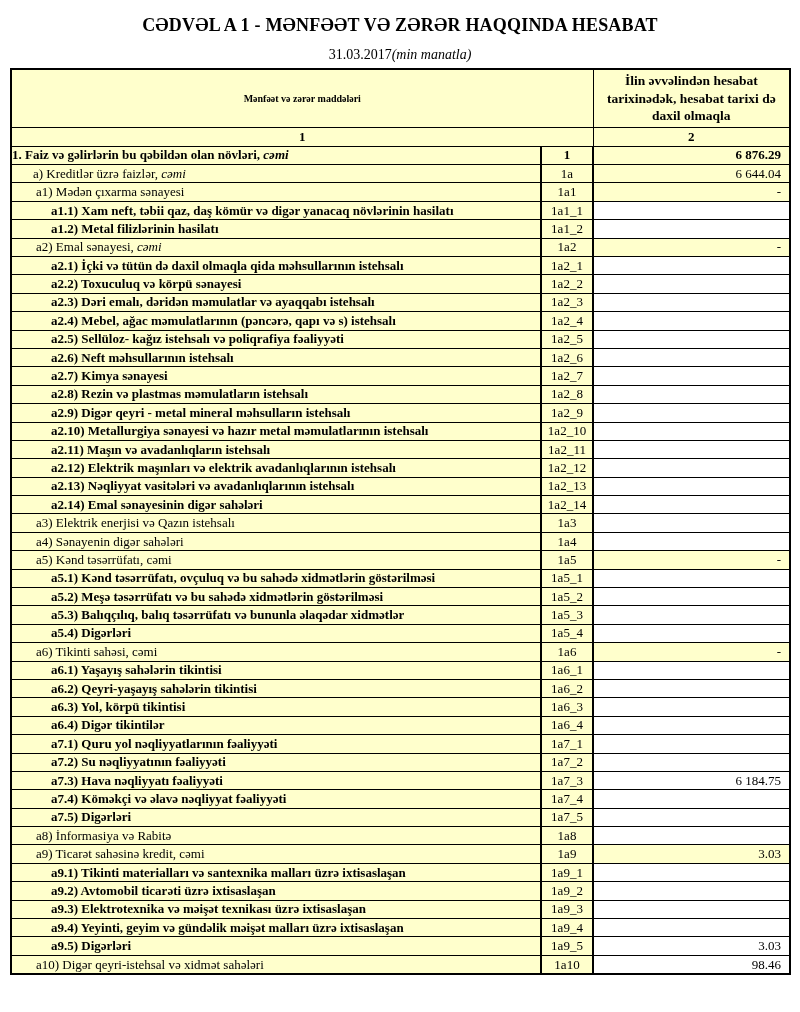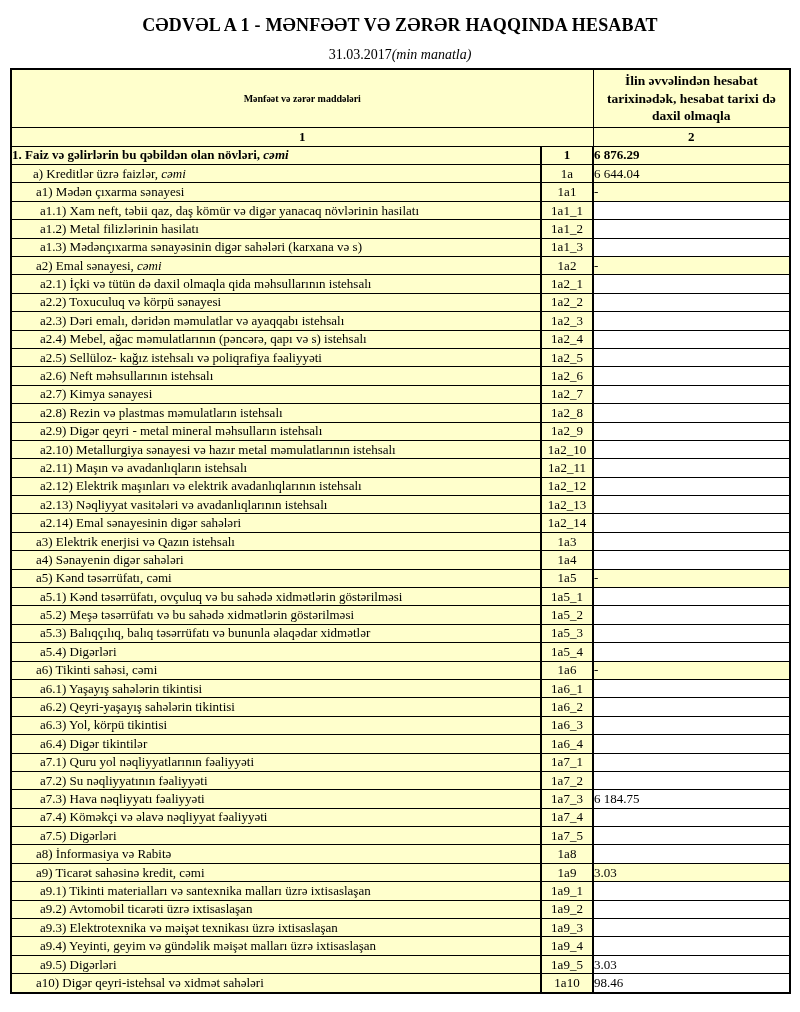--- a/index.html
+++ b/index.html
@@ -28,28 +28,28 @@
     height:17.4px;vertical-align:middle;
   }
   td.c-code{border-left-width:2px;border-right-width:2px;text-align:center;}
   td.h-items{font-weight:bold;text-align:center;font-size:10px;height:50px;}
   td.h-val{
     font-weight:bold;text-align:center;font-size:13.5px;
     white-space:normal;line-height:1.3;padding:2px 5px;height:50px;
   }
   tr.num-row td{font-weight:bold;text-align:center;height:18px;}
   td.c-label span{display:inline;}
-  td.c-val{padding-right:0;}
+  td.c-val{text-align:right;padding-right:8px;}
   td.c-val.empty{background:#fff;}
   tr.bold td{font-weight:bold;}
   .it{font-style:italic;}
   .lvl0 .lbl-wrap{}
   .lvl1 .lbl-wrap{padding-left:21px;}
   .lvl2 .lbl-wrap{padding-left:24px;}
-  .lvl3 .lbl-wrap{padding-left:28px;}
+  .lvl3 .lbl-wrap{padding-left:39px;font-weight:bold;}
 </style>
 </head>
 <body>
 
 <div class="page-title">CƏDVƏL A 1 - MƏNFƏƏT VƏ ZƏRƏR HAQQINDA HESABAT</div>
 
 <div class="meta-row">
   <span>31.03.2017</span>
   <span class="unit-note">(min manatla)</span>
 </div>
@@ -87,25 +87,20 @@
       <tr class="lvl3">
     <td class="c-label"><span class="lbl-wrap"><span class="lbl">a1.1) Xam neft, təbii qaz, daş kömür və digər yanacaq növlərinin hasilatı</span></span></td>
     <td class="c-code">1a1_1</td>
     <td class="c-val empty"></td>
   </tr>
       <tr class="lvl3">
     <td class="c-label"><span class="lbl-wrap"><span class="lbl">a1.2) Metal filizlərinin hasilatı</span></span></td>
     <td class="c-code">1a1_2</td>
     <td class="c-val empty"></td>
   </tr>
-      <tr class="lvl3">
-    <td class="c-label"><span class="lbl-wrap"><span class="lbl">a1.3) Mədənçıxarma sənayəsinin digər sahələri (karxana və s)</span></span></td>
-    <td class="c-code">1a1_3</td>
-    <td class="c-val empty"></td>
-  </tr>
       <tr class="lvl2">
     <td class="c-label"><span class="lbl-wrap"><span class="lbl">a2) Emal sənayesi, </span><span class="it sfx">cəmi</span></span></td>
     <td class="c-code">1a2</td>
     <td class="c-val">-</td>
   </tr>
       <tr class="lvl3">
     <td class="c-label"><span class="lbl-wrap"><span class="lbl">a2.1) İçki və tütün də daxil olmaqla qida məhsullarının istehsalı</span></span></td>
     <td class="c-code">1a2_1</td>
     <td class="c-val empty"></td>
   </tr>

